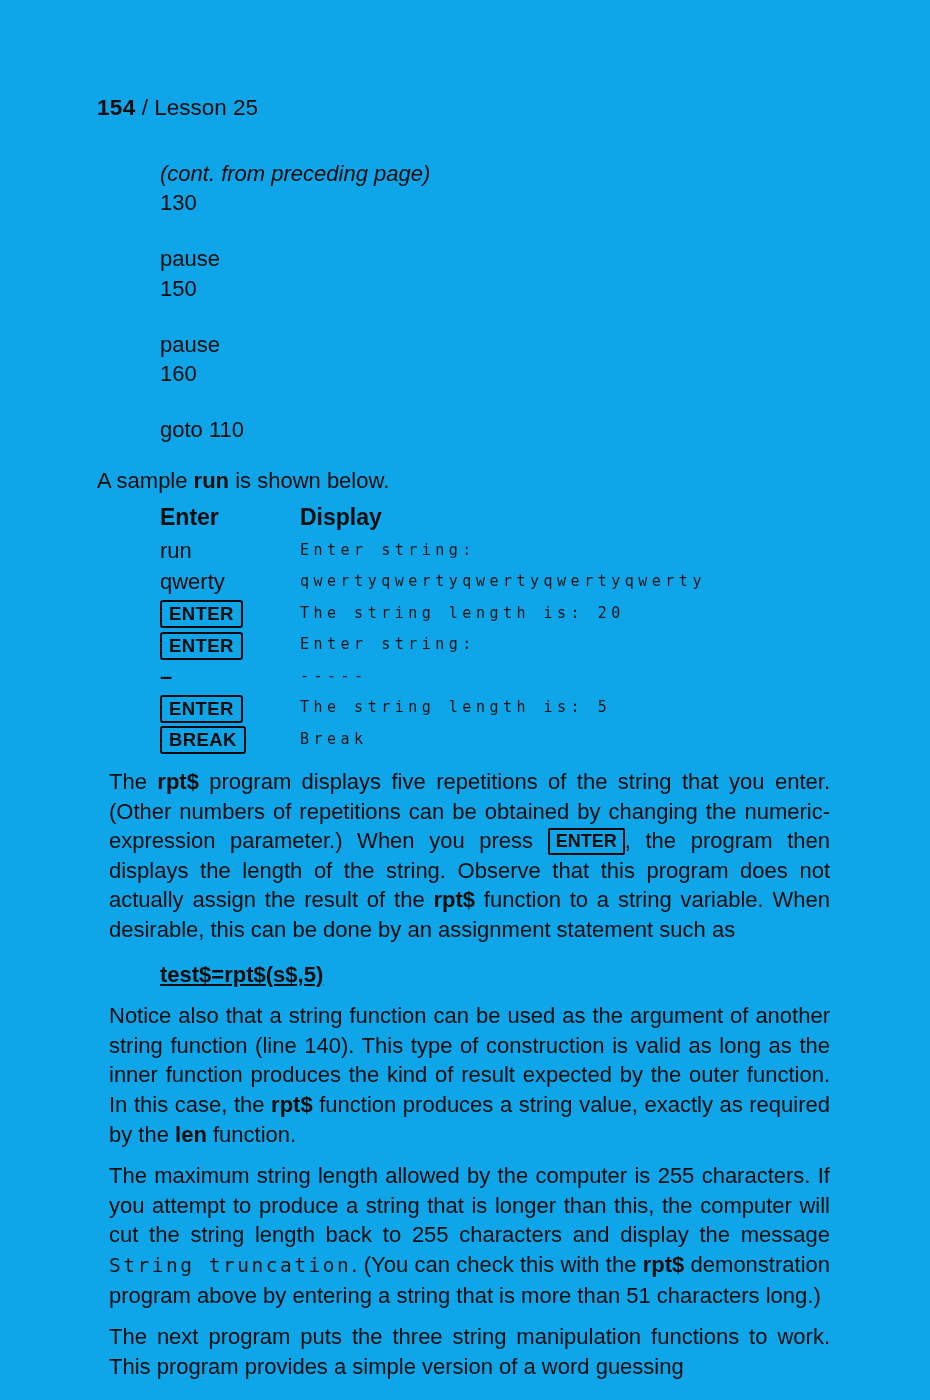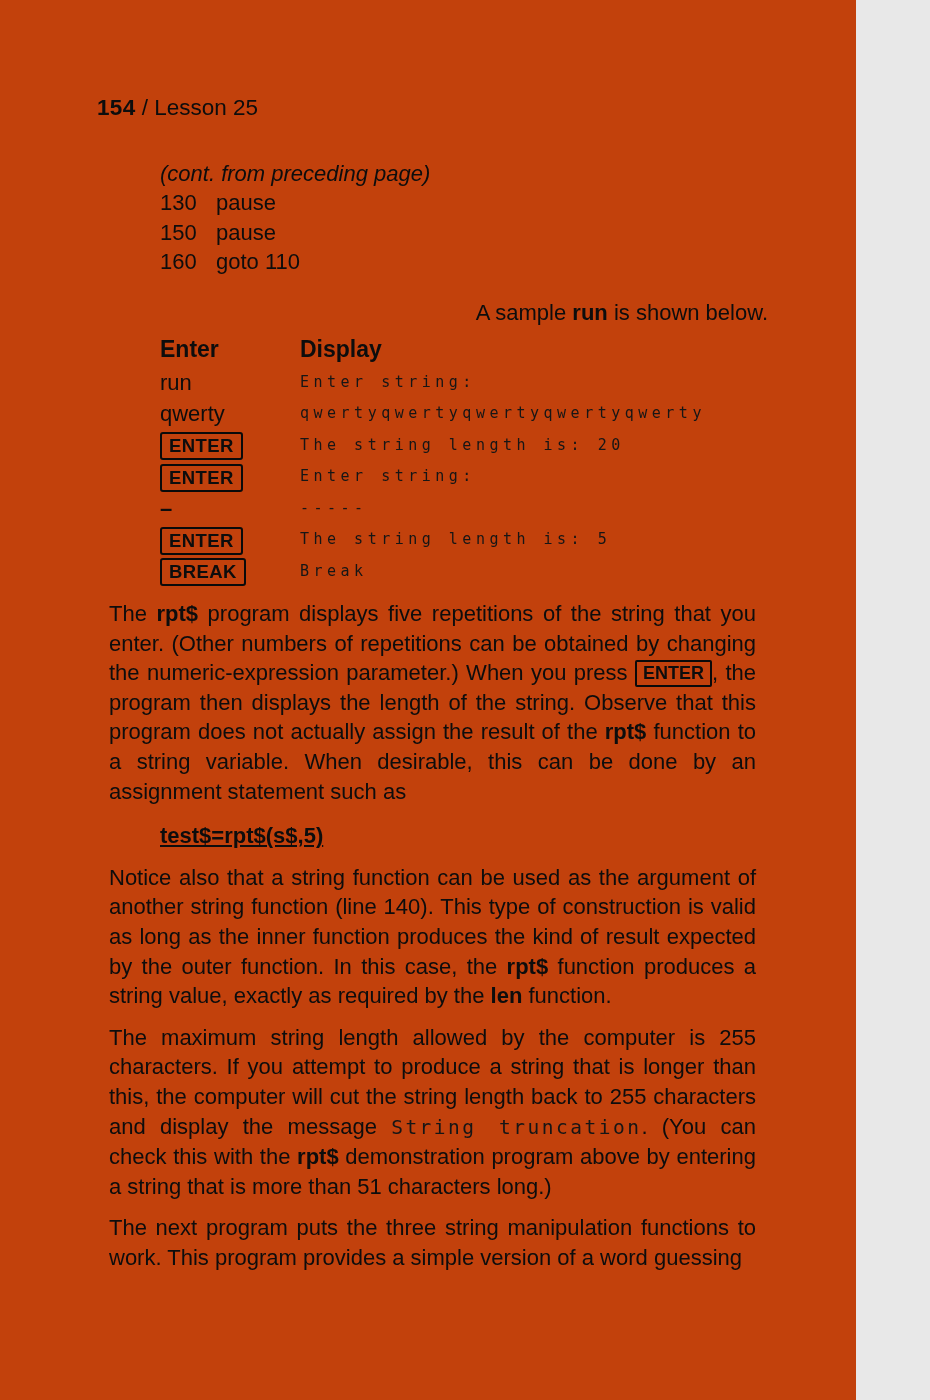--- a/index.html
+++ b/index.html
@@ -1,38 +1,38 @@
 <!DOCTYPE html>
 <html><head>
 <meta charset="utf-8">
 <style>
   html,body{margin:0;padding:0;background:#e8e8e8;}
   .page{
     position:relative;
-    width:856px;height:1400px;
-    background:#c2410c;
+    width:930px;height:1400px;
+    background:#0ea5e9;
     box-sizing:border-box;
     padding:93px 88px 0 97px;
     font-family:"Liberation Sans",sans-serif;
     color:#0d0d0d;
     font-size:22px;
     line-height:29.6px;
     overflow:hidden;
   }
   
   .hdr{font-size:22.5px;margin:0 0 36px 0;}
   .hdr .num{font-weight:bold;letter-spacing:.3px;}
   .hdr .rest{font-weight:normal;}
   
   .code-block{margin:0 0 21px 63px;}
   .code-block .caption{font-style:italic;}
-  .code-line{display:flex;}
+  .code-line{display:flex;flex-direction:column;}
   .code-line .lno{width:56px;flex:0 0 56px;}
   
-  .intro{margin:4px 0 6px 0;text-align:right;}
+  .intro{margin:4px 0 6px 0;}
   .b{font-weight:bold;}
   
   .run-table{margin:0 0 0 63px;}
   .tbl-head{display:flex;font-weight:bold;font-size:23px;height:33px;align-items:center;}
   .tbl-head .c1{width:140px;flex:0 0 140px;}
   .row{display:flex;min-height:31.5px;align-items:center;}
   .row .c1{width:140px;flex:0 0 140px;}
   .disp{
     font-family:"DejaVu Sans Mono",monospace;
     font-size:15px;

